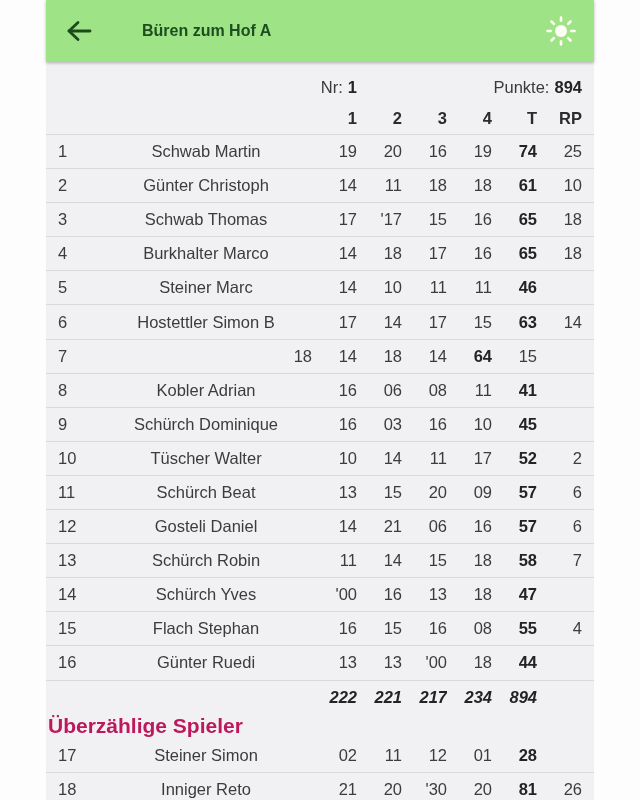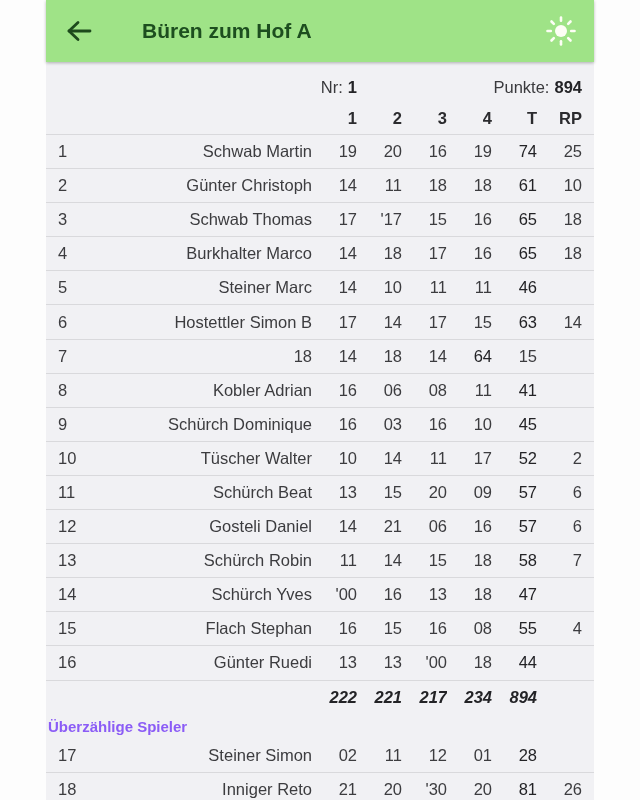--- a/index.html
+++ b/index.html
@@ -19,58 +19,58 @@
     display:flex;align-items:center;
     padding:0 15px 0 18px;box-sizing:border-box;
     box-shadow:0 1px 3px rgba(0,0,0,.28);
     position:relative;z-index:2;
   }
   .back-btn{
     width:30px;height:30px;display:flex;align-items:center;justify-content:center;
     cursor:pointer;flex:0 0 auto;
   }
   .app-title{
-    color:#1d4e1f;font-weight:bold;font-size:21px;
+    color:#1d4e1f;font-weight:bold;font-size:16px;
     margin-left:48px;white-space:nowrap;
   }
   .appbar-spacer{flex:1;}
   .sun-btn{
     width:36px;height:36px;display:flex;align-items:center;justify-content:center;
     cursor:pointer;flex:0 0 auto;
   }
   
   .row{
     display:grid;
     grid-template-columns:42px 1fr 45px 45px 45px 45px 45px 45px;
     align-items:center;
     padding:16px 12px;box-sizing:border-box;
     font-size:16.5px;color:#3c3c3f;
   }
   .cell{white-space:nowrap;overflow:hidden;}
   .cell.num{text-align:right;}
   .cell.rank{text-align:left;}
-  .cell.name{text-align:right;}
-  .cell.total{font-weight:normal;color:#232326;}
+  .cell.name{text-align:center;}
+  .cell.total{font-weight:bold;color:#232326;}
   .info-row{height:40px;}
   .info-left{grid-column:1/4;text-align:right;}
   .info-right{grid-column:4/9;text-align:right;}
   .info-label{color:#3a3a3d;}
   .info-value{font-weight:bold;color:#232326;margin-left:5px;}
   .header-row{
     height:31px;border-bottom:1px solid #d9d9dc;
     font-weight:bold;color:#2b2b2e;
   }
   .player-row{height:34.1px;border-bottom:1px solid #d9d9dc;}
   #extra-rows .player-row:last-child{border-bottom:none;}
   .totals-row{height:33px;font-weight:bold;color:#232326;}
   .totals-row .cell{font-weight:bold;font-style:italic;}
   .section-title{
     height:25px;display:flex;align-items:center;
     padding:0 12px 0 2px;box-sizing:border-box;
-    font-weight:bold;font-size:15px;color:#8b5cf6;
+    font-weight:bold;font-size:21px;color:#be185d;
   }
 </style>
 </head>
 <body>
 
 <div class="app">
 
   <div class="appbar">
     <div class="back-btn">
       <span style="display:flex;">

